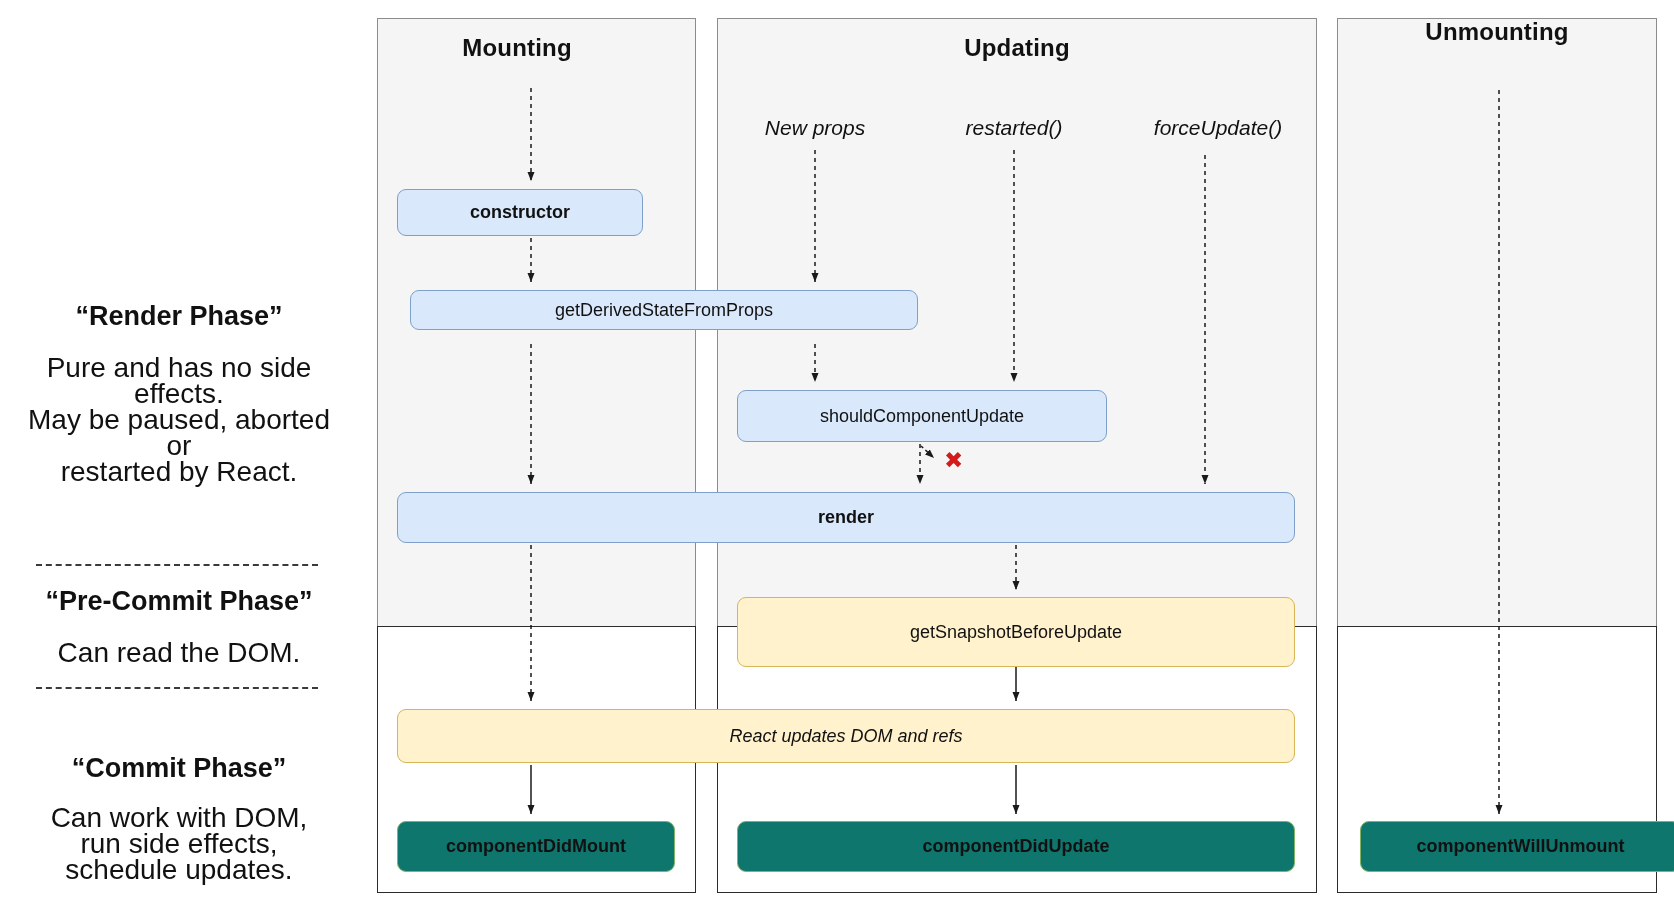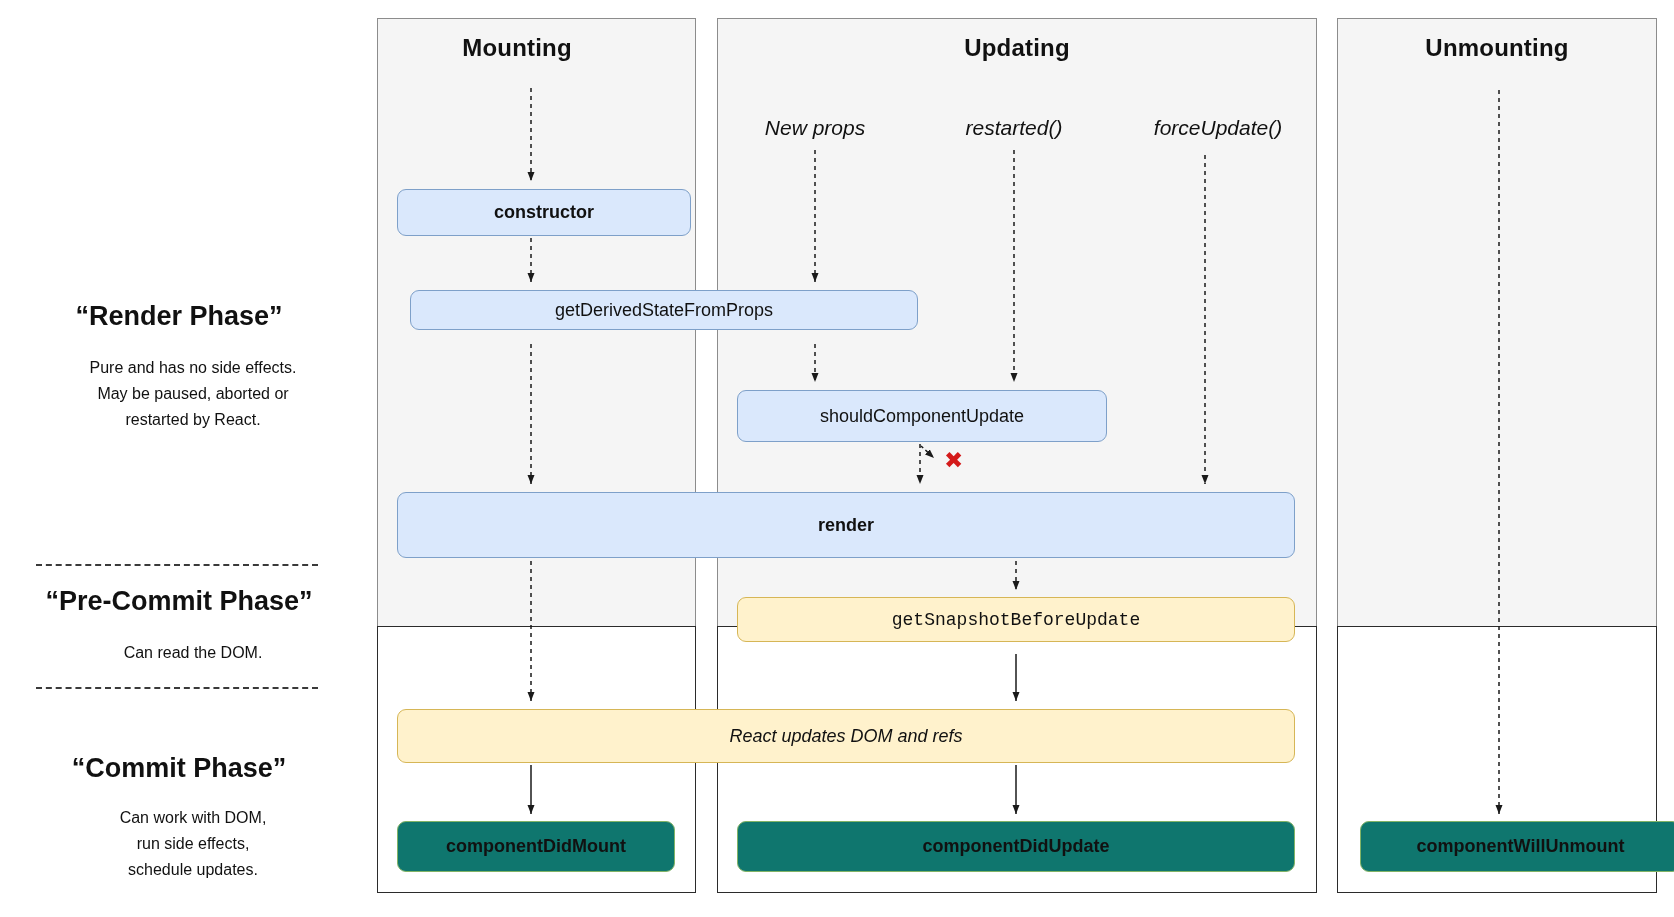--- a/index.html
+++ b/index.html
@@ -15,41 +15,41 @@
   #mount-top{left:377px;top:18px;width:319px;height:609px;}
   #mount-bottom{left:377px;top:626px;width:319px;height:267px;}
   
   #upd-top{left:717px;top:18px;width:600px;height:609px;}
   #upd-bottom{left:717px;top:626px;width:600px;height:267px;}
   
   #unm-top{left:1337px;top:18px;width:320px;height:609px;}
   #unm-bottom{left:1337px;top:626px;width:320px;height:267px;}
   #mount-header{left:377px;top:34px;width:280px;}
   #upd-header{left:717px;top:34px;width:600px;}
-  #unm-header{left:1337px;top:34px;width:320px;}
+  #unm-header{left:1337px;top:18px;width:320px;}
   
   .trigger{position:absolute;transform:translateX(-50%);font-style:italic;font-size:21px;top:116px;white-space:nowrap;text-align:center;}
   
   .phase-title{position:absolute;left:29px;width:300px;text-align:center;font-weight:bold;font-size:27px;}
-  .phase-text{position:absolute;left:33px;width:320px;text-align:center;font-size:16px;line-height:26px;}
+  .phase-text{position:absolute;left:19px;width:320px;text-align:center;font-size:28px;line-height:26px;}
   .phase-text span{display:block;}
   .divider{position:absolute;left:36px;width:282px;border-top:2px dashed #3a3a3a;height:0;}
   
   .box{position:absolute;box-sizing:border-box;border:1px solid;border-radius:9px;
        display:flex;align-items:center;justify-content:center;font-size:18px;z-index:3;white-space:nowrap;}
   .blue{background:#dae8fc;border-color:#7ea0c9;}
   .yellow{background:#fff2cc;border-color:#d6b656;}
   .green{background:#0f766e;border-color:#82b366;}
   .bold{font-weight:bold;}
   .italic{font-style:italic;}
-  #box-constructor{left:397px;top:189px;width:294px;height:47px;}
+  #box-constructor{left:397px;top:189px;width:246px;height:47px;}
   #box-gdsfp{left:397px;top:290px;width:508px;height:40px;margin-left:13px;}
   #box-scu{left:737px;top:390px;width:370px;height:52px;}
-  #box-render{left:397px;top:492px;width:898px;height:66px;}
-  #box-gsbu{left:737px;top:597px;width:558px;height:45px;font-family:Liberation Mono, monospace;}
+  #box-render{left:397px;top:492px;width:898px;height:51px;}
+  #box-gsbu{left:737px;top:597px;width:558px;height:70px;}
   #box-reactupdates{left:397px;top:709px;width:898px;height:54px;}
   #box-cdm{left:397px;top:821px;width:278px;height:51px;}
   #box-cdu{left:737px;top:821px;width:558px;height:51px;}
   #box-cwu{left:1360px;top:821px;width:321px;height:51px;}
   
   #arrow-layer{position:absolute;left:0;top:0;z-index:2;}
   #blocked-x{position:absolute;left:944px;top:449px;font-size:23px;font-weight:bold;color:#d41a1a;z-index:4;line-height:1;}
 </style>
 </head>
 <body>

